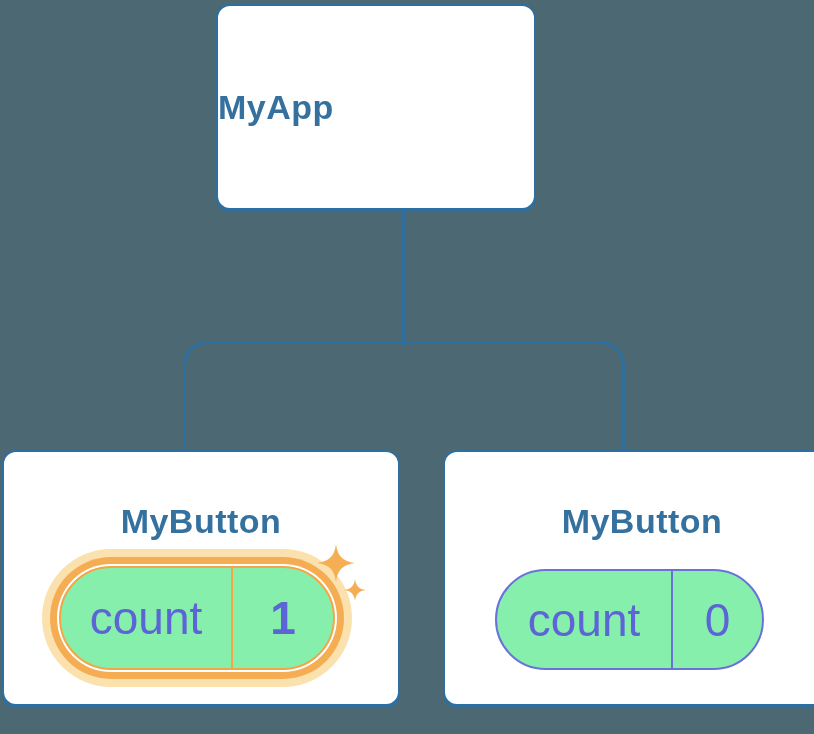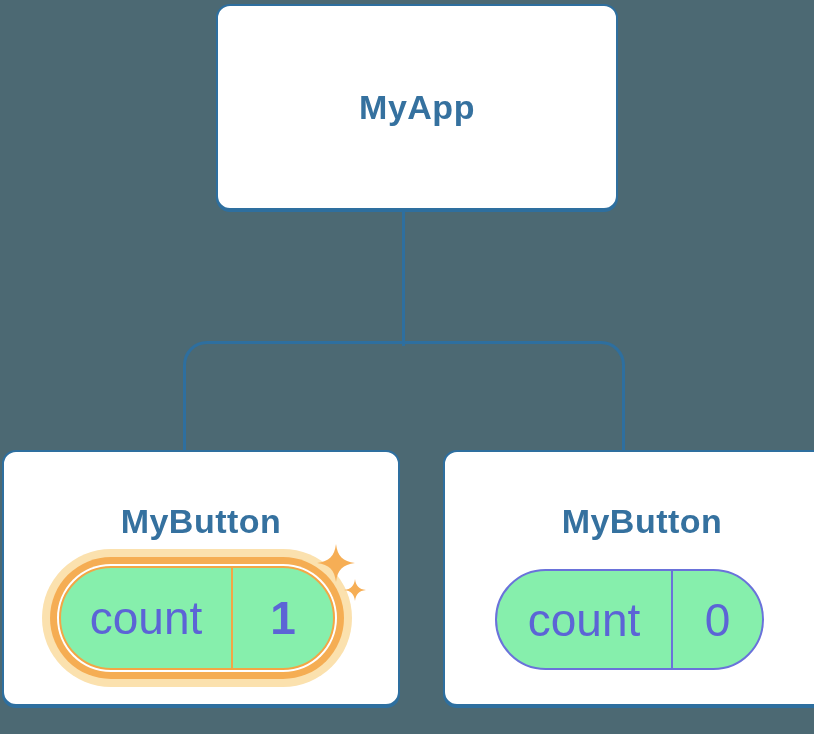--- a/index.html
+++ b/index.html
@@ -24,22 +24,22 @@
     font-family: "Liberation Sans", sans-serif;
   }
   .card {
     position: absolute;
     background: var(--card-bg);
     border: 2px solid var(--card-border);
     border-radius: 14px;
     box-shadow: 0 2px 0 var(--card-border);
   }
   .app-card {
-    left: 216px; top: 4px; width: 402px; height: 206px;
-    display: flex; align-items: center; justify-content: center;
+    left: 216px; top: 4px; width: 320px; height: 206px;
+    display: flex; align-items: center; 
   }
   .node-title {
     color: var(--title-text);
     font-size: 34px;
     font-weight: 600;
     letter-spacing: 0.5px;
   }
   .stem {
     position: absolute;
     left: 402px; top: 210px; width: 3px; height: 136px;

